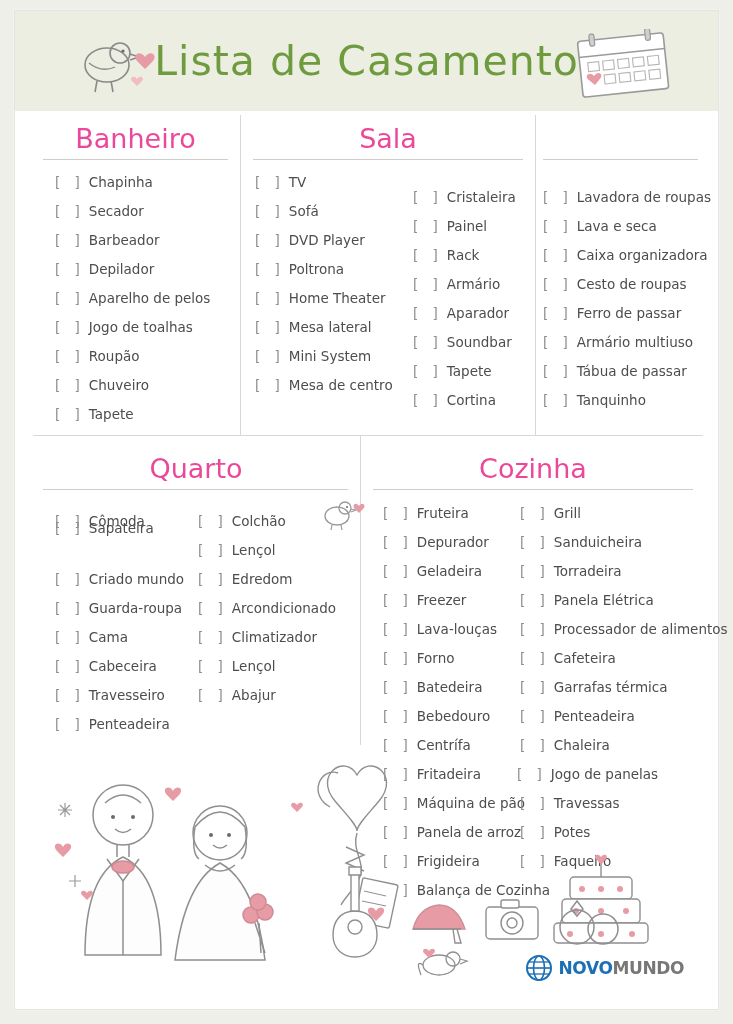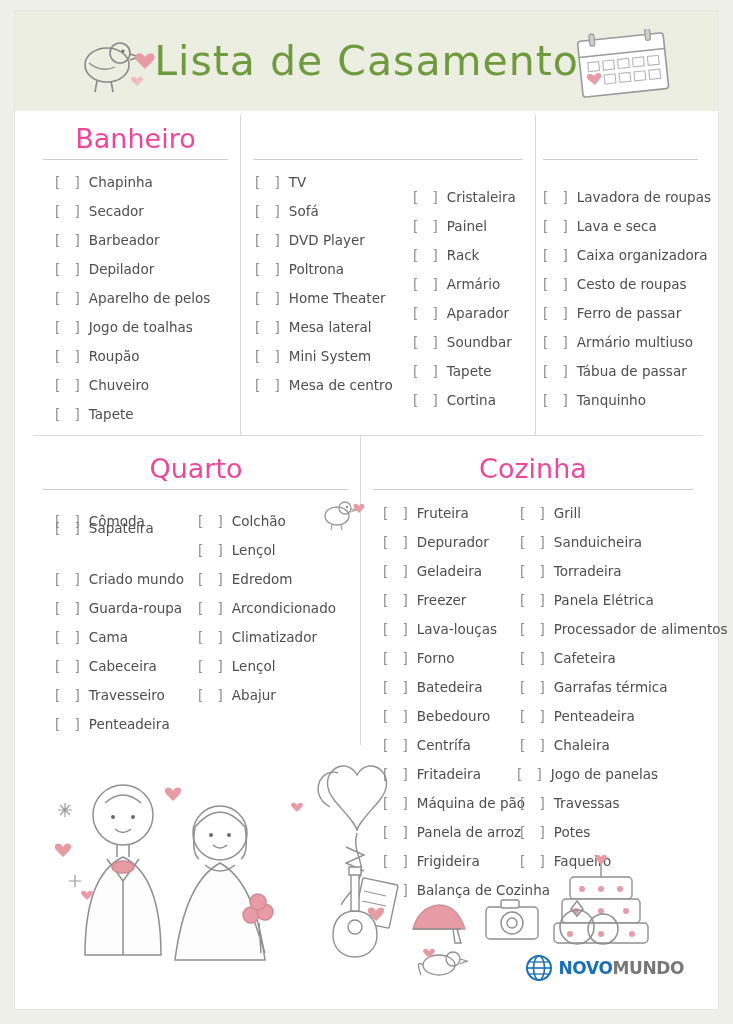--- a/index.html
+++ b/index.html
@@ -195,20 +195,21 @@
     <div class="item" style="left:40px; top:163px;"><span class="box">[        ]</span><span>Chapinha</span></div>
     <div class="item" style="left:40px; top:192px;"><span class="box">[        ]</span><span>Secador</span></div>
     <div class="item" style="left:40px; top:221px;"><span class="box">[        ]</span><span>Barbeador</span></div>
     <div class="item" style="left:40px; top:250px;"><span class="box">[        ]</span><span>Depilador</span></div>
     <div class="item" style="left:40px; top:279px;"><span class="box">[        ]</span><span>Aparelho de pelos</span></div>
     <div class="item" style="left:40px; top:308px;"><span class="box">[        ]</span><span>Jogo de toalhas</span></div>
     <div class="item" style="left:40px; top:337px;"><span class="box">[        ]</span><span>Roupão</span></div>
     <div class="item" style="left:40px; top:366px;"><span class="box">[        ]</span><span>Chuveiro</span></div>
     <div class="item" style="left:40px; top:395px;"><span class="box">[        ]</span><span>Tapete</span></div>
 
+    <div class="sec-title" style="left:228px; top:112px; width:290px;">Sala</div>
     <div class="sec-underline" style="left:238px; top:148px; width:270px;"></div>
 
     <div class="item" style="left:240px; top:163px;"><span class="box">[        ]</span><span>TV</span></div>
     <div class="item" style="left:240px; top:192px;"><span class="box">[        ]</span><span>Sofá</span></div>
     <div class="item" style="left:240px; top:221px;"><span class="box">[        ]</span><span>DVD Player</span></div>
     <div class="item" style="left:240px; top:250px;"><span class="box">[        ]</span><span>Poltrona</span></div>
     <div class="item" style="left:240px; top:279px;"><span class="box">[        ]</span><span>Home Theater</span></div>
     <div class="item" style="left:240px; top:308px;"><span class="box">[        ]</span><span>Mesa lateral</span></div>
     <div class="item" style="left:240px; top:337px;"><span class="box">[        ]</span><span>Mini System</span></div>
     <div class="item" style="left:240px; top:366px;"><span class="box">[        ]</span><span>Mesa de centro</span></div>

